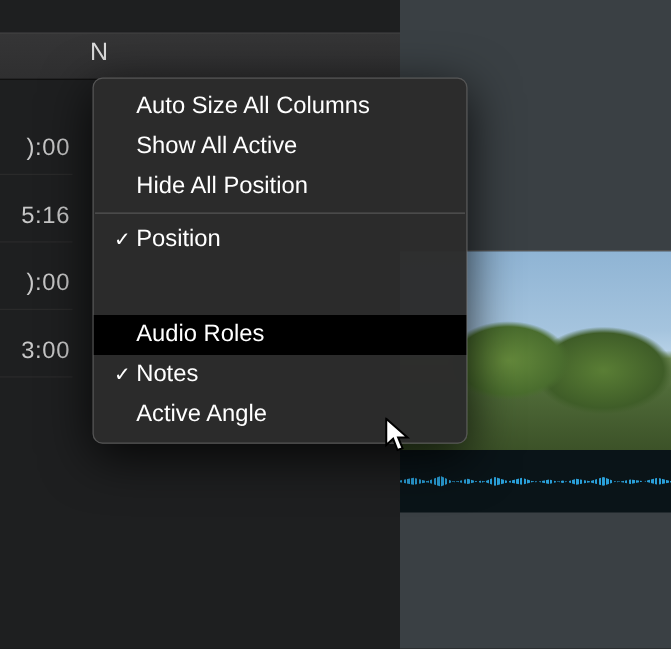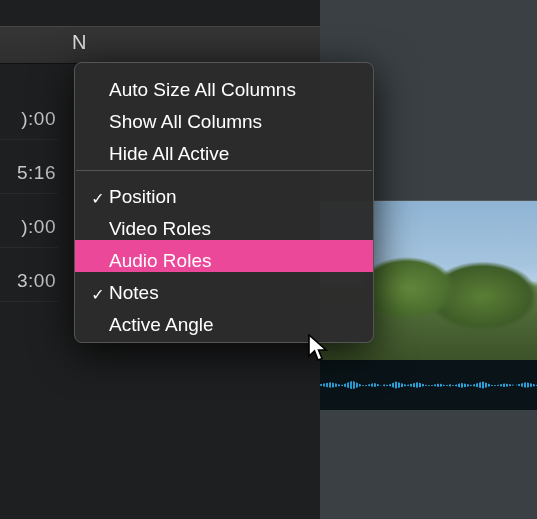--- a/index.html
+++ b/index.html
@@ -109,29 +109,30 @@
     top: 62px;
     width: 300px;
     background: rgba(44,44,44,0.98);
     border: 1px solid #555;
     border-radius: 8px;
     box-shadow: 0 10px 40px rgba(0,0,0,0.8);
     padding: 6px 0;
   }
   .menu-item {
     display: flex;
-    align-items: flex-end;
+    align-items: center;
     height: 32px;
     padding: 0 16px 0 12px;
     color: #fff;
     font-size: 19px;
     cursor: default;
   }
   .menu-item.highlight {
-    background: #ec4899;
+    background: #000000;
+    margin-top: 44px;
   }
   .check-col {
     width: 22px;
     display: flex;
     justify-content: center;
     color: #fff;
     font-size: 16px;
   }
   .menu-sep {
     height: 1px;
@@ -176,37 +177,33 @@
 </div>
 
 <div class="menu">
   <div class="menu-top">
       <div class="menu-item">
         <span class="check-col"></span>
         <span>Auto Size All Columns</span>
       </div>
       <div class="menu-item">
         <span class="check-col"></span>
-        <span>Show All Columns</span>
-      </div>
-      <div class="menu-item">
-        <span class="check-col"></span>
-        <span>Hide All Active</span>
+        <span>Show All Active</span>
+      </div>
+      <div class="menu-item">
+        <span class="check-col"></span>
+        <span>Hide All Position</span>
       </div>
     </div>
   <div class="menu-sep"></div>
   <div class="menu-cols">
       <div class="menu-item">
         <span class="check-col">✓</span>
         <span>Position</span>
       </div>
-      <div class="menu-item">
-        <span class="check-col"></span>
-        <span>Video Roles</span>
-      </div>
       <div class="menu-item highlight">
         <span class="check-col"></span>
         <span>Audio Roles</span>
       </div>
       <div class="menu-item">
         <span class="check-col">✓</span>
         <span>Notes</span>
       </div>
       <div class="menu-item">
         <span class="check-col"></span>

